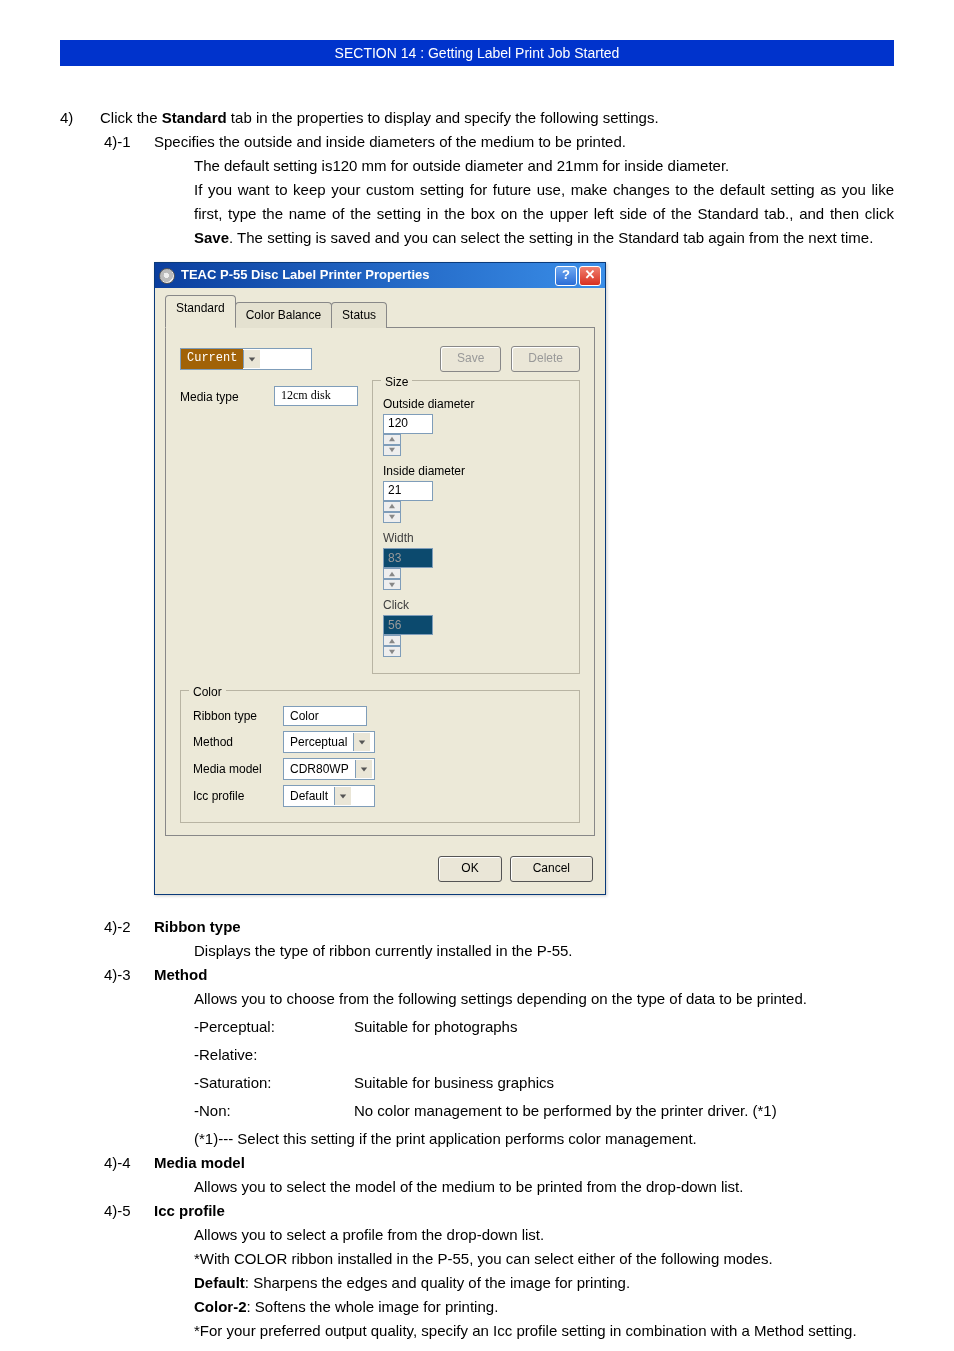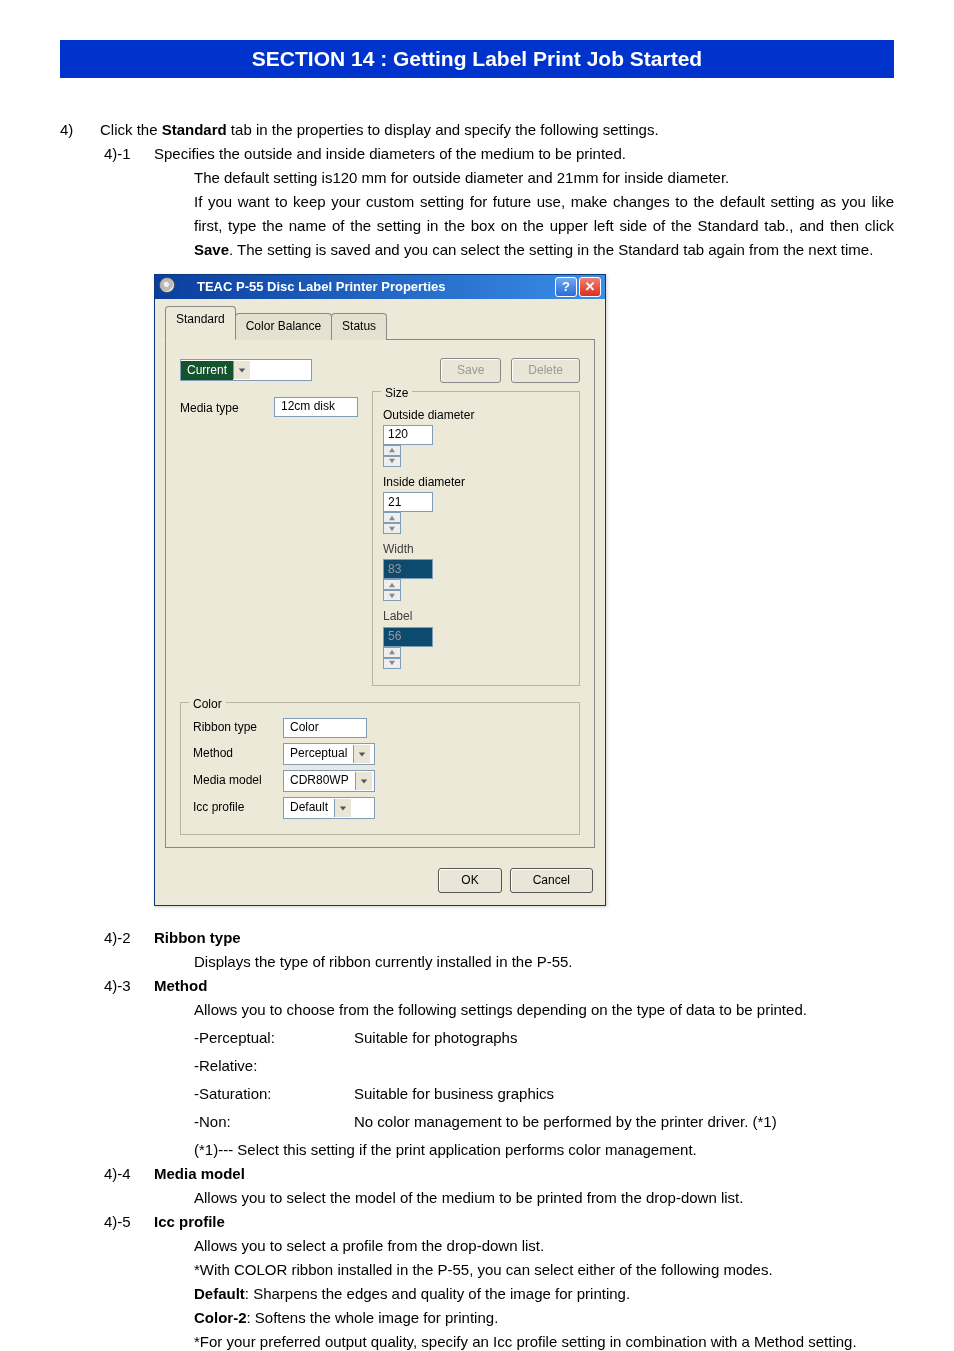--- a/index.html
+++ b/index.html
@@ -7,24 +7,24 @@
     margin: 0;
     padding: 40px 60px;
     background: #fff;
     color: #000;
     font-size: 15px;
     line-height: 1.6;
   }
   .section-banner {
     background: #0033cc;
     color: #fff;
-    font-weight: bold;
+    font-weight: normal;
     text-align: center;
     padding: 2px 0;
-    font-size: 21px;
+    font-size: 14px;
     border-left: 40px solid #fff;
     border-right: 40px solid #fff;
     margin: 0 -40px 40px -40px;
   }
   .content { }
   .step-row { display: flex; }
   .step-num { width: 40px; flex-shrink:0; }
   .sub-num { width: 50px; flex-shrink:0; }
   .indent1 { margin-left: 44px; }
   .indent3 { margin-left: 134px; }
@@ -43,21 +43,21 @@
   .titlebar {
     background: linear-gradient(to right,#0a3e9e,#3a8ee8);
     color:#fff;
     display:flex;
     align-items:center;
     justify-content:space-between;
     padding:2px 4px;
     font-size:13px;
     font-weight:bold;
   }
-  .title-left { display:flex; gap:22px; }
+  .title-left { display:flex; align-items:center; gap:6px; }
   .cd-icon {
     width:14px;height:14px;border-radius:50%;
     background: radial-gradient(circle at 45% 45%, #eee 25%, #bbb 26% 60%, #eee 61%);
     border:1px solid #555;flex-shrink:0;
   }
   .winbtns { display:flex; gap:2px; }
   .winbtn {
     width:20px;height:18px;border:1px solid #fff;border-radius:3px;
     display:flex;align-items:center;justify-content:center;font-weight:bold;
     font-size:13px;color:#fff;
@@ -178,34 +178,34 @@
     </div>
     <div class="dlg-body">
       <div class="tabs">
         <div class="tab active">Standard</div>
         <div class="tab inactive">Color Balance</div>
         <div class="tab inactive">Status</div>
       </div>
       <div class="panel">
         <div class="row1">
           <div class="selbox" style="width:130px;">
-            <span class="seltext" style="background:#14532d;color:#fff;">Current</span>
+            <span class="seltext" style="background:#a16207;color:#fff;font-family:Liberation Mono, monospace;">Current</span>
             <span class="selbtn">
               <svg viewBox="0 0 10 10">
                   <polygon points="1,3 9,3 5,8"></polygon>
                 </svg>
             </span>
           </div>
           <div style="flex:1"></div>
           <div class="btn">Save</div>
           <div class="btn">Delete</div>
         </div>
         <div class="row2">
           <div class="mt-label">Media type</div>
-          <div class="infield" style="width:70px;">12cm disk</div>
+          <div class="infield" style="width:70px;font-family:Liberation Serif, serif;">12cm disk</div>
           <div class="fieldset">
             <span class="legend">Size</span>
             <div class="fs-row">
               <span class="fs-label">Outside diameter</span>
               <span class="inputnum">120</span>
               <span class="spinner">
                 <span class="sp">
                     <svg viewBox="0 0 10 8">
                       <polygon points="1,7 9,7 5,1"></polygon>
                     </svg>
@@ -243,21 +243,21 @@
                     </svg>
                   </span>
                 <span class="sp">
                     <svg viewBox="0 0 10 8">
                       <polygon points="1,1 9,1 5,7"></polygon>
                     </svg>
                   </span>
               </span>
             </div>
             <div class="fs-row">
-              <span class="fs-label disabled">Label</span>
+              <span class="fs-label disabled">Click</span>
               <span class="inputnum disabled">56</span>
               <span class="spinner">
                 <span class="sp">
                     <svg viewBox="0 0 10 8">
                       <polygon points="1,7 9,7 5,1"></polygon>
                     </svg>
                   </span>
                 <span class="sp">
                     <svg viewBox="0 0 10 8">
                       <polygon points="1,1 9,1 5,7"></polygon>

